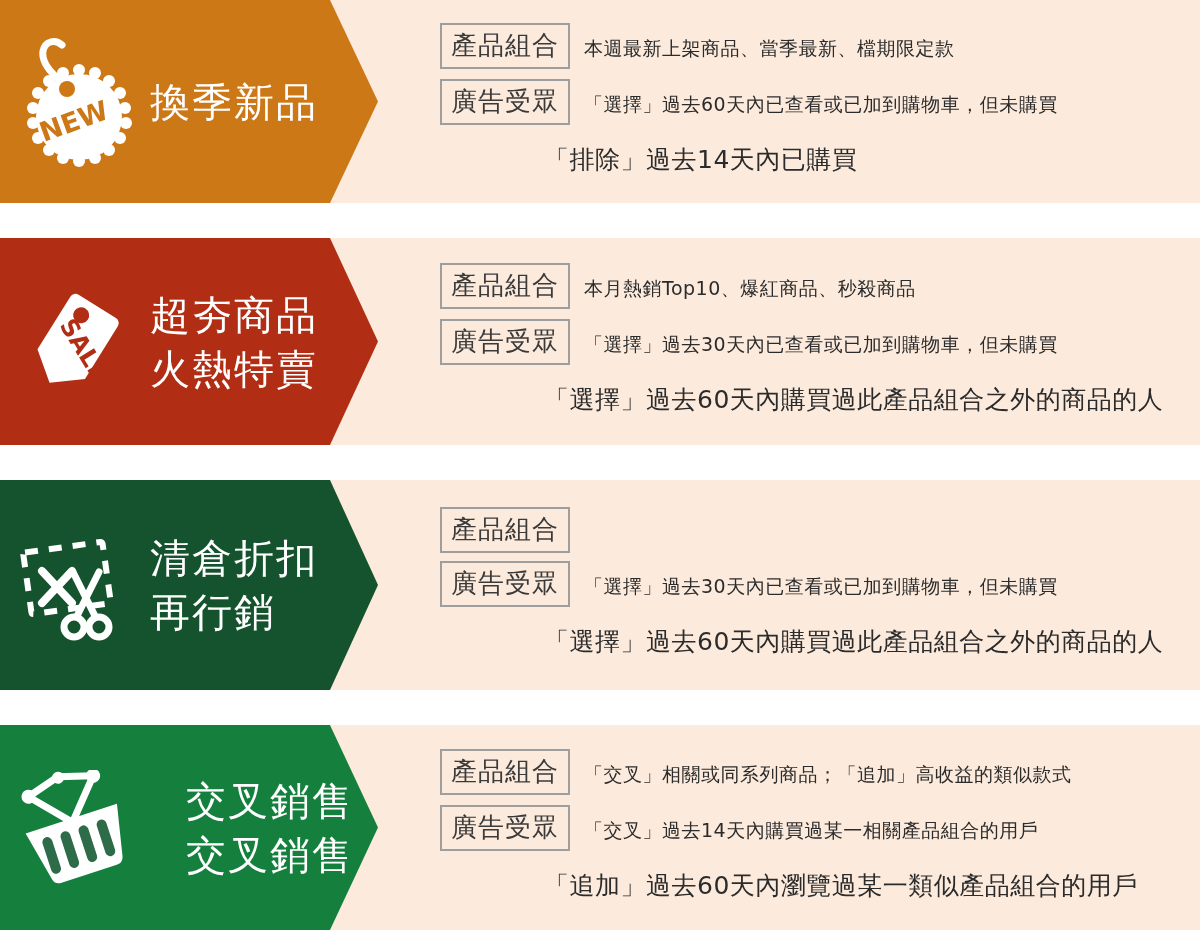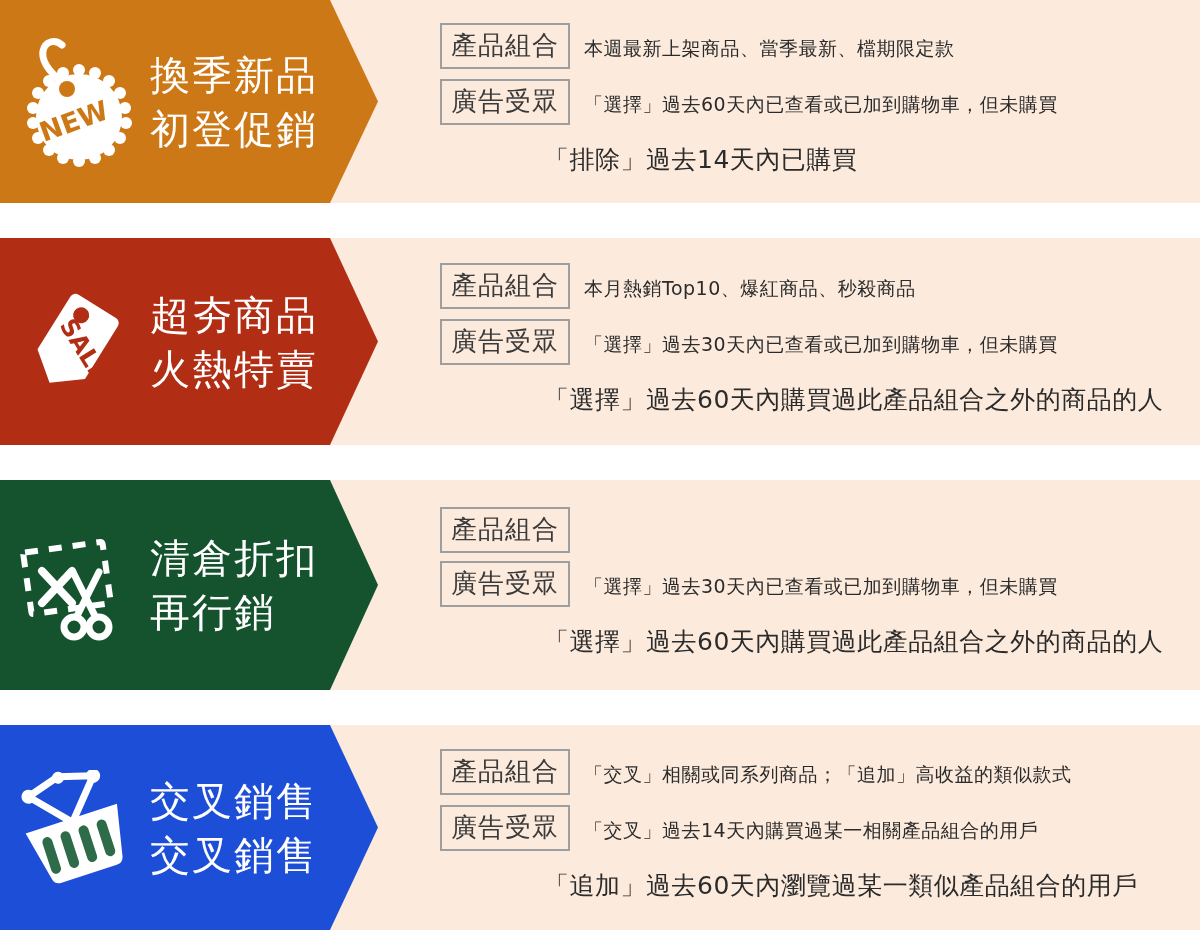--- a/index.html
+++ b/index.html
@@ -145,21 +145,20 @@
                 <circle cx="34" cy="44" r="6"></circle>
                 <circle cx="48" cy="36" r="6"></circle>
             </g>
           </g>
           <circle cx="52" cy="52" r="8" fill="#cd7816"></circle>
           <text x="62" y="93" fill="#cd7816" font-family="'DejaVu Sans','Liberation Sans',sans-serif" font-size="27" font-weight="bold" text-anchor="middle" transform="rotate(-20 62 93)">NEW</text>
         </svg>
       </div>
       <div class="badge-title">
         <span class="ln">換季新品</span>
-        <span class="ln">初登促銷</span>
       </div>
     </div>
     <div class="rows-wrap">
       <div class="line">
         <span class="tag">產品組合</span>
         <span class="desc">本週最新上架商品、當季最新、檔期限定款</span>
       </div>
       <div class="line">
         <span class="tag">廣告受眾</span>
         <span class="desc">「選擇」過去60天內已查看或已加到購物車，但未購買</span>
@@ -228,21 +227,21 @@
       <div class="line">
         <span class="tag">廣告受眾</span>
         <span class="desc">「選擇」過去30天內已查看或已加到購物車，但未購買</span>
       </div>
       <div class="sub">「選擇」過去60天內購買過此產品組合之外的商品的人</div>
     </div>
   </div>
 
   <div class="row row-4">
     <div class="panel"></div>
-    <div class="badge" style="background:#1d4ed8;">
+    <div class="badge" style="background:#15803d;gap:36px;">
       <div class="badge-icon">
         <svg width="125" height="115" viewBox="0 0 125 115" aria-hidden="true">
           <g transform="rotate(-18 62 60)">
             <path d="M28 14 L62 4 L96 14" fill="none" stroke="#ffffff" stroke-width="7" stroke-linecap="round"></path>
             <path d="M28 14 L62 52 L96 14" fill="none" stroke="#ffffff" stroke-width="7" stroke-linejoin="round"></path>
             <circle cx="28" cy="14" r="7" fill="#ffffff"></circle>
             <circle cx="96" cy="14" r="7" fill="#ffffff"></circle>
             <circle cx="62" cy="5" r="6" fill="#ffffff"></circle>
             <path d="M14 48 h96 l-11 52 a8 8 0 0 1 -8 6 h-58 a8 8 0 0 1 -8 -6 z" fill="#ffffff"></path>
             <g fill="#2d6b49">

